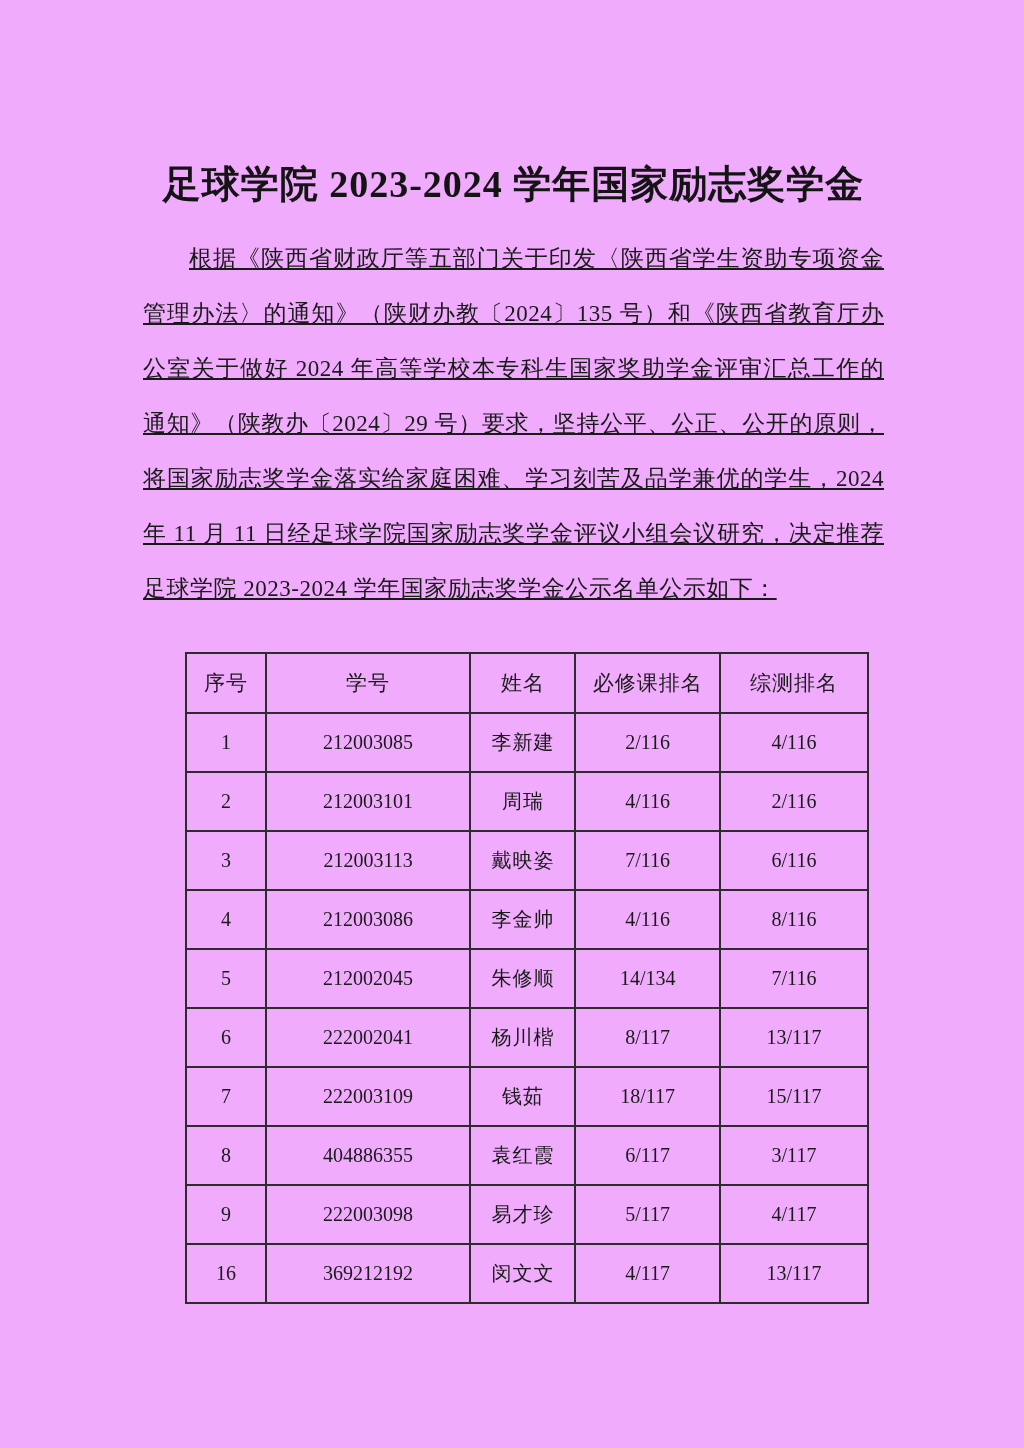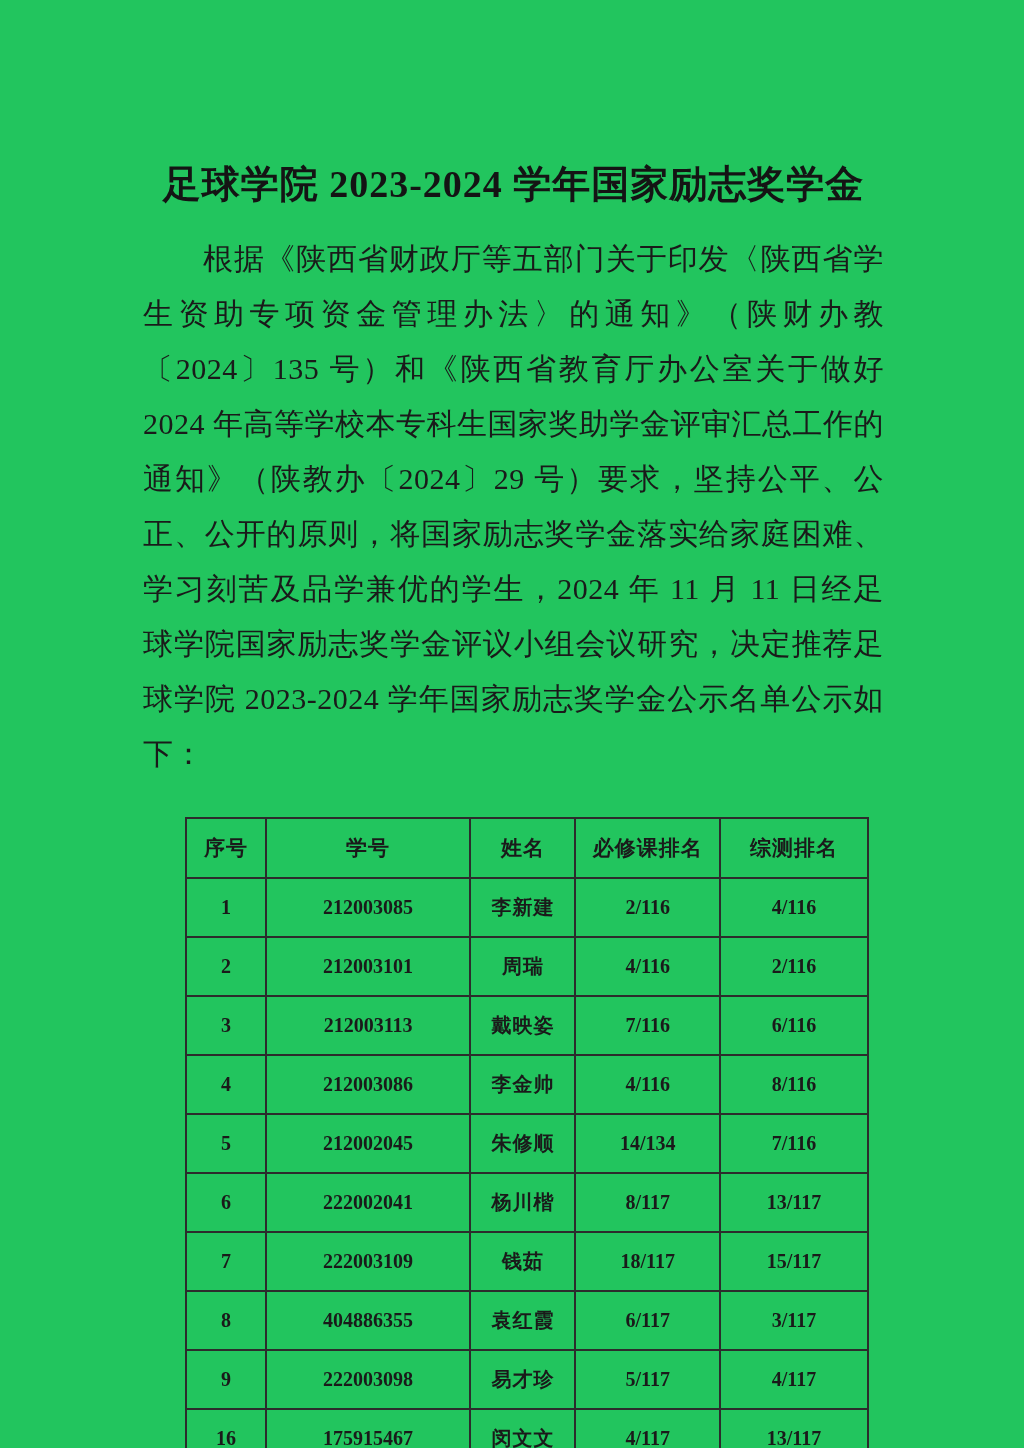--- a/index.html
+++ b/index.html
@@ -5,41 +5,42 @@
   * { margin: 0; padding: 0; box-sizing: border-box; }
   html, body {
     width: 1024px;
     background: #e8e8e8;
     font-family: "Liberation Serif", "DejaVu Serif", serif;
   }
   .page {
     position: relative;
     width: 1024px;
     height: 1448px;
-    background: #22c55e;
+    background: #f0abfc;
     color: #1c1c1c;
     overflow: hidden;
     padding: 148px 140px 0 143px;
   }
   .doc-title {
     text-align: center;
     font-size: 38px;
     font-weight: bold;
     line-height: 73px;
     letter-spacing: 1px;
     color: #141414;
   }
   .doc-body {
     margin-top: 10px;
-    font-size: 30px;
+    font-size: 23px;
     line-height: 55px;
     text-align: justify;
     text-indent: 2em;
     color: #1a1a1a;
     letter-spacing: 0.5px;
+    text-decoration: underline;
   }
   .table-wrap {
     margin-top: 36px;
     margin-left: 42px;
     width: 684px;
   }
   table.notice-table {
     width: 100%;
     border-collapse: collapse;
     table-layout: fixed;
@@ -49,21 +50,21 @@
   table.notice-table col:nth-child(1) { width: 11.7%; }
   table.notice-table col:nth-child(2) { width: 30.0%; }
   table.notice-table col:nth-child(3) { width: 15.4%; }
   table.notice-table col:nth-child(4) { width: 21.2%; }
   table.notice-table col:nth-child(5) { width: 21.7%; }
   table.notice-table th,
   table.notice-table td {
     border: 2px solid #2c2c2c;
     text-align: center;
     vertical-align: middle;
-    font-weight: bold;
+    font-weight: normal;
     padding: 15px 4px;
     overflow: hidden;
     white-space: nowrap;
   }
   table.notice-table th {
     height: 56px;
     font-size: 21px;
     letter-spacing: 1px;
   }
   table.notice-table td { height: 48px; }
@@ -157,21 +158,21 @@
           </tr>
           <tr>
             <td>9</td>
             <td>222003098</td>
             <td>易才珍</td>
             <td>5/117</td>
             <td>4/117</td>
           </tr>
           <tr>
             <td>16</td>
-            <td>175915467</td>
+            <td>369212192</td>
             <td>闵文文</td>
             <td>4/117</td>
             <td>13/117</td>
           </tr>
         </tbody>
     </table>
   </div>
 
 </div>
 

